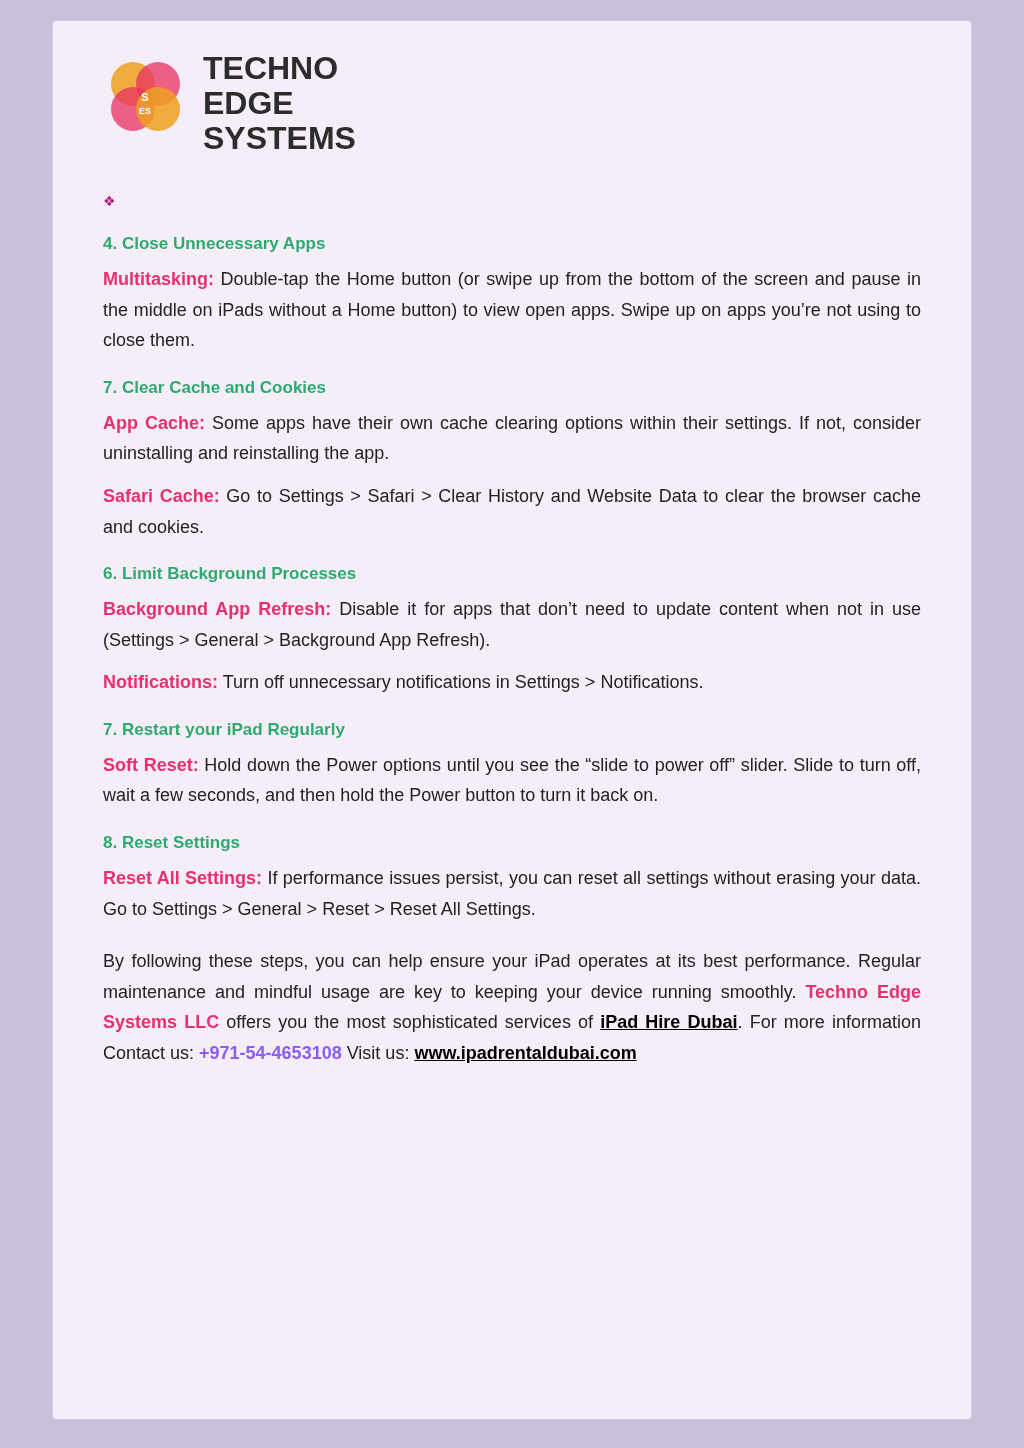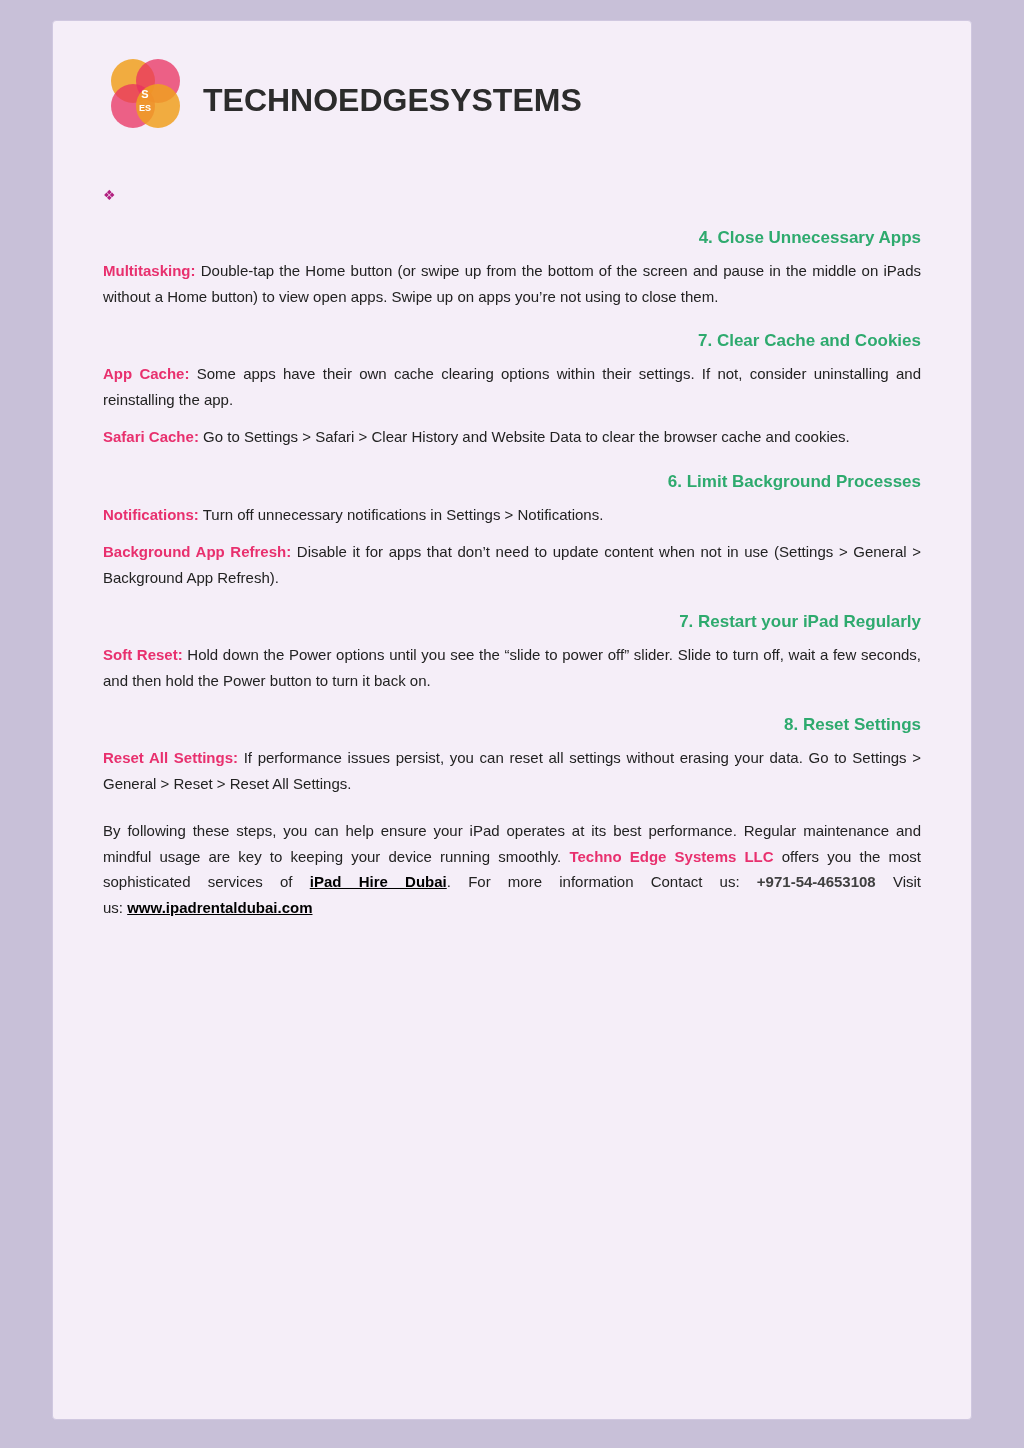--- a/index.html
+++ b/index.html
@@ -24,21 +24,21 @@
     }
 
     .header {
       display: flex;
       align-items: center;
       margin-bottom: 30px;
     }
 
     .logo-text {
       display: flex;
-      flex-direction: row;
+      flex-direction: column;
       font-weight: 900;
       font-size: 32px;
       color: #2c2c2c;
       line-height: 1.1;
     }
 
     .section {
       margin-bottom: 22px;
     }
 
@@ -58,44 +58,43 @@
       margin-right: 8px;
       margin-top: 3px;
       flex-shrink: 0;
     }
 
     .section-heading {
       color: #2eaa6e;
       font-weight: 700;
       font-size: 17px;
       margin-bottom: 10px;
-      text-align: right;
     }
 
     .paragraph {
-      font-size: 15px;
+      font-size: 18px;
       color: #222;
       line-height: 1.7;
       text-align: justify;
       margin-bottom: 12px;
     }
 
     .label-pink {
       color: #e8306e;
       font-weight: 700;
     }
 
     .link-text {
       color: #000000;
       text-decoration: underline;
       font-weight: 600;
     }
 
     .phone-text {
-      color: #404040;
+      color: #8b5cf6;
       font-weight: 700;
     }
 
     
     .logo-circle-wrapper {
       position: relative;
       width: 100px;
       height: 100px;
     }
   </style>
@@ -142,24 +141,24 @@
       <span class="label-pink">App Cache:</span><span> Some apps have their own cache clearing options within their settings. If not, consider uninstalling and reinstalling the app.</span>
     </p>
     <p class="paragraph">
       <span class="label-pink">Safari Cache:</span><span> Go to Settings &gt; Safari &gt; Clear History and Website Data to clear the browser cache and cookies.</span>
     </p>
   </div>
 
   <div class="section">
     <div class="section-heading">6. Limit Background Processes</div>
     <p class="paragraph">
-      <span class="label-pink">Notifications:</span><span> Turn off unnecessary notifications in Settings &gt; Notifications.</span>
+      <span class="label-pink">Background App Refresh:</span><span> Disable it for apps that don’t need to update content when not in use (Settings &gt; General &gt; Background App Refresh).</span>
     </p>
     <p class="paragraph">
-      <span class="label-pink">Background App Refresh:</span><span> Disable it for apps that don’t need to update content when not in use (Settings &gt; General &gt; Background App Refresh).</span>
+      <span class="label-pink">Notifications:</span><span> Turn off unnecessary notifications in Settings &gt; Notifications.</span>
     </p>
   </div>
 
   <div class="section">
     <div class="section-heading">7. Restart your iPad Regularly</div>
     <p class="paragraph">
       <span class="label-pink">Soft Reset:</span><span> Hold down the Power options until you see the “slide to power off” slider. Slide to turn off, wait a few seconds, and then hold the Power button to turn it back on.</span>
     </p>
   </div>
 

